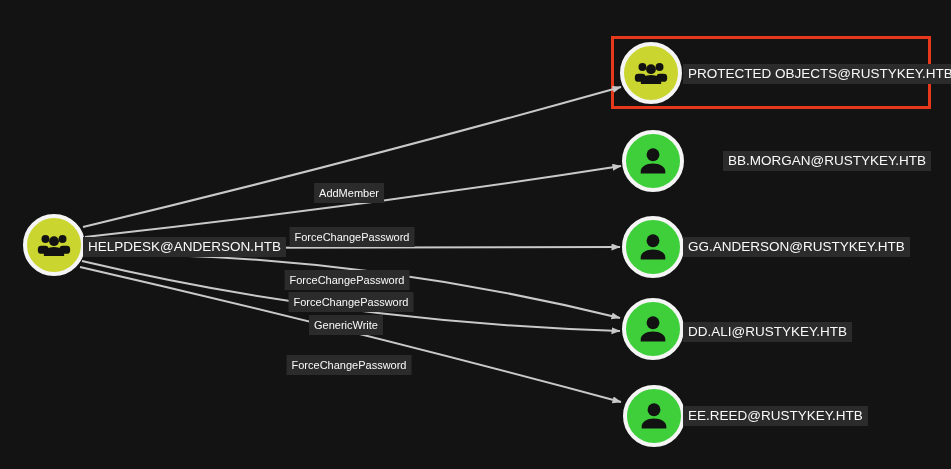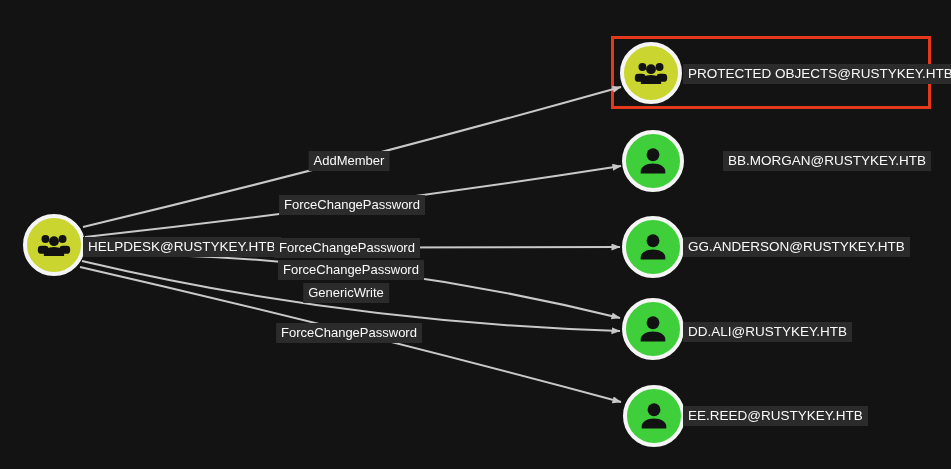--- a/index.html
+++ b/index.html
@@ -48,22 +48,23 @@
     white-space: nowrap;
     padding: 2px 5px;
     line-height: 16px;
     z-index: 4;
   }
   .nlabel {
     font-size: 13.5px;
     transform: translateY(-50%);
   }
   .elabel {
-    font-size: 13px;
+    font-size: 11px;
     transform: translate(-50%, -50%);
+    margin-top: 32px;
   }
 </style>
 </head>
 <body>
 
 <div class="canvas">
 
   <div class="selection-box"></div>
 
   <svg class="edges-layer" viewBox="0 0 951 469">
@@ -123,21 +124,21 @@
     </svg>
   </div>
 
   <div class="node user-node" style="left:623px; top:385px;">
     <svg width="36" height="36" viewBox="0 0 24 24">
       <circle cx="12" cy="7.8" r="4.3"></circle>
       <path d="M3.8 20.4v-1.6c0-2.9 3.6-5.2 8.2-5.2s8.2 2.3 8.2 5.2v1.6z"></path>
     </svg>
   </div>
 
-  <div class="nlabel" style="left:83px; top:247px;">HELPDESK@RUSTYKEY.HTB</div>
+  <div class="nlabel" style="left:83px; top:247px;">HELPDESK@ANDERSON.HTB</div>
   <div class="nlabel" style="left:683px; top:74px;">PROTECTED OBJECTS@RUSTYKEY.HTB</div>
   <div class="nlabel" style="left:683px; top:161px;margin-left:40px;">BB.MORGAN@RUSTYKEY.HTB</div>
   <div class="nlabel" style="left:683px; top:332px;">DD.ALI@RUSTYKEY.HTB</div>
   <div class="nlabel" style="left:683px; top:247px;">GG.ANDERSON@RUSTYKEY.HTB</div>
   <div class="nlabel" style="left:683px; top:416px;">EE.REED@RUSTYKEY.HTB</div>
 
   <div class="elabel" style="left:349px; top:161px;">AddMember</div>
   <div class="elabel" style="left:352px; top:205px;">ForceChangePassword</div>
   <div class="elabel" style="left:347px; top:248px;">ForceChangePassword</div>
   <div class="elabel" style="left:351px; top:270px;">ForceChangePassword</div>

